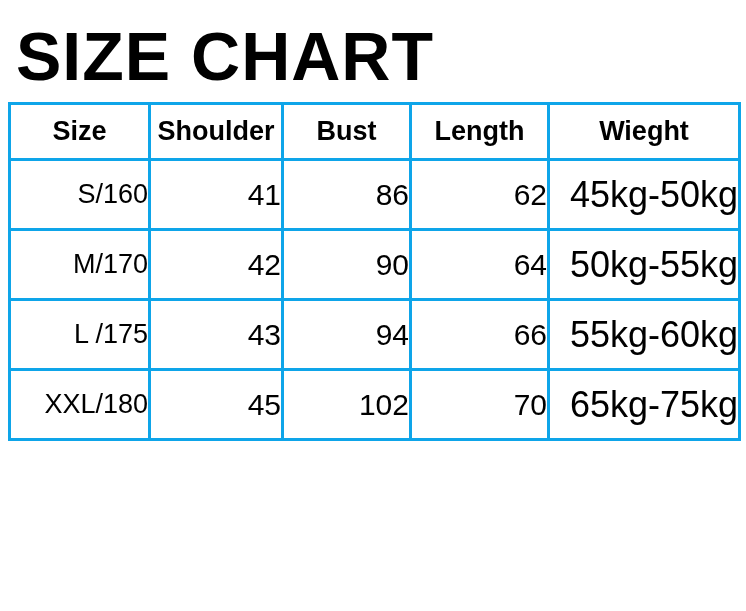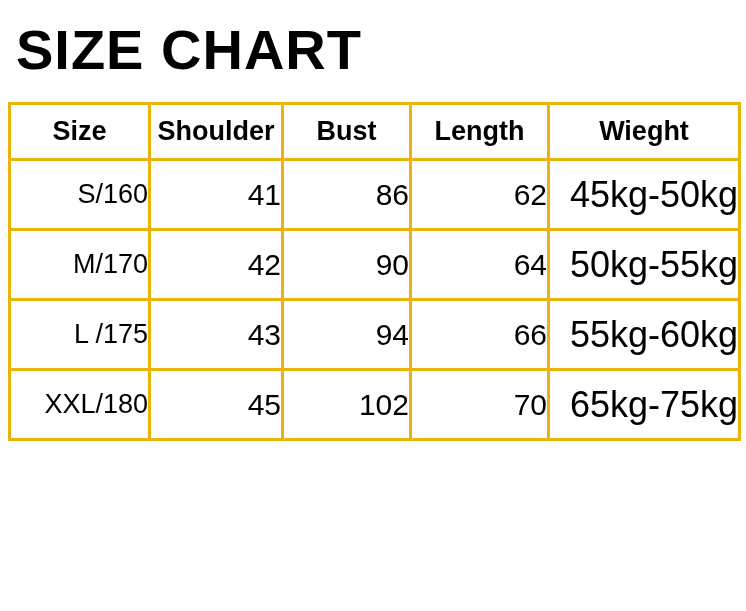--- a/index.html
+++ b/index.html
@@ -17,39 +17,39 @@
   .page {
     position: relative;
     width: 746px;
     height: 611px;
     box-sizing: border-box;
   }
   .title {
     position: absolute;
     left: 16px;
     top: 22px;
-    font-size: 56px;
+    font-size: 68px;
     font-weight: 700;
     letter-spacing: 1px;
     line-height: 1;
     white-space: nowrap;
   }
   .table-wrap {
     position: absolute;
     left: 8px;
     top: 102px;
     width: 730px;
   }
   table.size-chart {
     border-collapse: collapse;
     width: 730px;
     table-layout: fixed;
   }
   table.size-chart td {
-    border: 3px solid #eab308;
+    border: 3px solid #0ea5e9;
     text-align: center;
     vertical-align: middle;
     padding: 0;
     height: 67px;
     font-size: 28px;
     font-weight: 400;
   }
   table.size-chart thead td {
     height: 53px;
     font-size: 27px;

